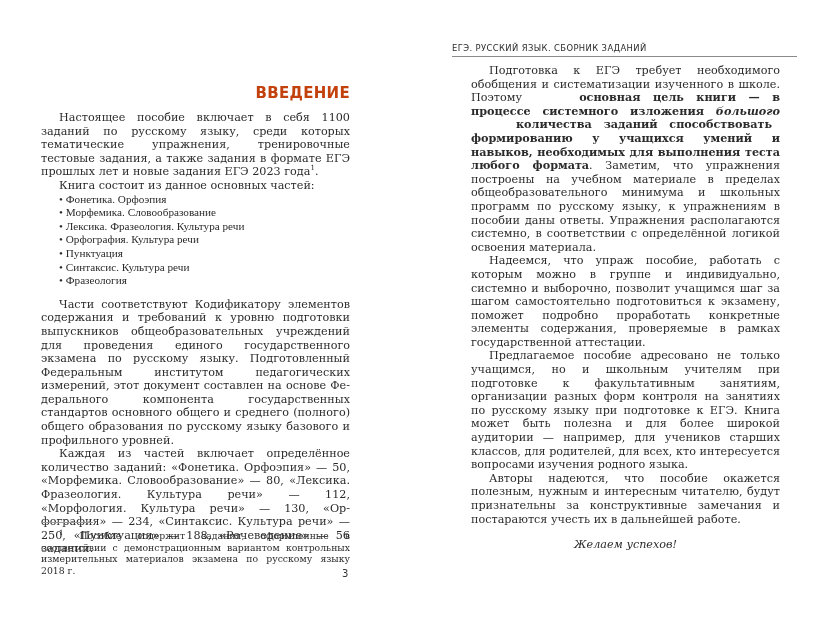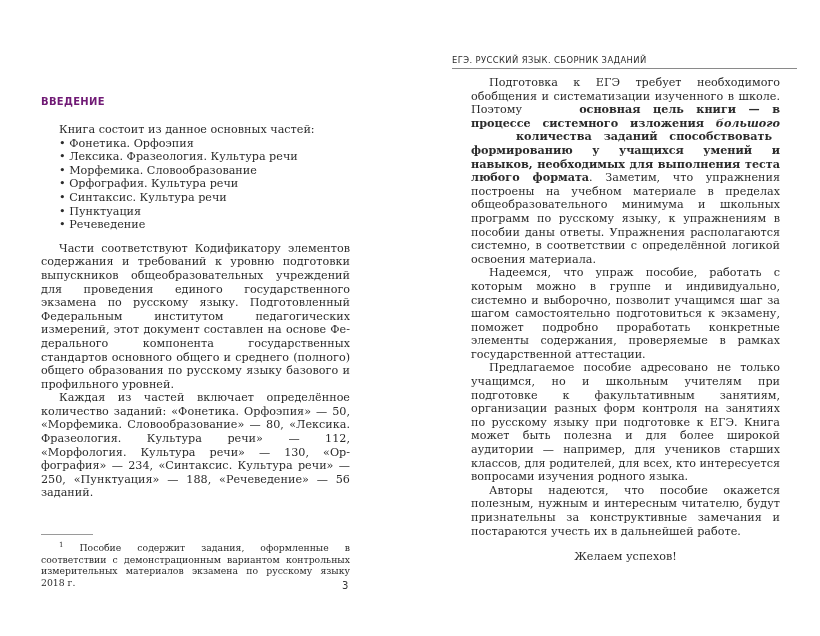--- a/index.html
+++ b/index.html
@@ -4,45 +4,45 @@
   <style>
     * { margin: 0; padding: 0; box-sizing: border-box; }
     html, body {
       width: 820px; height: 636px; background: #ffffff; overflow: hidden;
     }
     body {
       position: relative;
       font-family: "DejaVu Serif", "Liberation Serif", serif;
       color: #2b2b2b;
     }
-    .page { position: absolute; top: 12px; height: 468px; }
+    .page { position: absolute; top: 0; height: 468px; }
     .page-left { left: 0; width: 410px; }
     .page-right { left: 410px; width: 410px; }
 
     .title {
       position: absolute; left: 41px; width: 309px; top: 84px;
-      text-align: left;
+      text-align: right;
       font-family: "DejaVu Sans", "Liberation Sans", sans-serif;
-      font-weight: bold; font-size: 10px; letter-spacing: 0.3px;
-      color: #701a75;
+      font-weight: bold; font-size: 15px; letter-spacing: 0.3px;
+      color: #c2410c;
     }
     .col-left {
       position: absolute; left: 41px; width: 309px; top: 111px;
     }
     .col-right {
       position: absolute; left: 61px; width: 309px; top: 64px;
     }
     p.para {
       font-size: 11.2px; line-height: 13.6px; text-align: justify;
       text-indent: 18px; hyphens: manual;
     }
     .gap { height: 10px; }
     ul.parts { list-style: none; margin-left: 18px; }
     ul.parts li {
-      font-size: 11.2px; line-height: 13.6px;
+      font-size: 11.2px; line-height: 13.6px; font-family: Liberation Serif, serif;
     }
     ul.parts li::before { content: "\2022\00a0"; }
     sup.fn { font-size: 7px; vertical-align: super; line-height: 0; }
     .fn-rule {
       position: absolute; left: 41px; top: 522px; width: 52px; height: 1px; background: #9a9a9a;
     }
     .footnote {
       position: absolute; left: 41px; width: 309px; top: 530px;
       font-size: 9.3px; line-height: 11.6px; text-align: justify; text-indent: 18px;
     }
@@ -53,39 +53,40 @@
     }
     .running-head {
       position: absolute; left: 42px; top: 43px; width: 345px;
       font-family: "DejaVu Sans", "Liberation Sans", sans-serif;
       font-size: 8.4px; letter-spacing: 0.4px; color: #2b2b2b;
       padding-bottom: 3px; border-bottom: 1px solid #8a8a8a;
     }
     b { font-weight: bold; margin-left: 45px; }
     i.big { font-weight: bold; }
     .wish {
-      text-align: center; font-size: 11.2px; margin-top: 12px;
+      text-align: center; font-style: italic; font-size: 11.2px; margin-top: 12px;
     }
   </style>
 </head>
 <body>
 
 <div class="page page-left">
   <div class="title">ВВЕДЕНИЕ</div>
 
   <div class="col-left">
+    <p class="para"><span>Настоящее пособие включает в себя 1100 заданий по русскому языку, среди которых тематические упраж­нения, тренировочные тестовые задания, а также зада­ния в формате ЕГЭ прошлых лет и новые задания ЕГЭ 2023 года</span><sup class="fn">1</sup><span>.</span></p>
     <p class="para">Книга состоит из данное основных частей:</p>
     <ul class="parts">
       <li>Фонетика. Орфоэпия</li>
+      <li>Морфемика. Словообразование</li>
       <li>Лексика. Фразеология. Культура речи</li>
-      <li>Морфемика. Словообразование</li>
       <li>Орфография. Культура речи</li>
+      <li>Пунктуация</li>
       <li>Синтаксис. Культура речи</li>
-      <li>Пунктуация</li>
-      <li>Речеведение</li>
+      <li>Фразеология</li>
     </ul>
     <div class="gap"></div>
     <p class="para">Части соответствуют Кодификатору элементов содер­жания и требований к уровню подготовки выпускни­ков общеобразовательных учреждений для проведения единого государственного экзамена по русскому языку. Подготовленный Федеральным институтом педагогиче­ских измерений, этот документ составлен на основе Фе­дерального компонента государственных стандартов ос­новного общего и среднего (полного) общего образования по русскому языку базового и профильного уровней.</p>
     <p class="para">Каждая из частей включает определённое количество заданий: «Фонетика. Орфоэпия» — 50, «Морфемика. Сло­вообразование» — 80, «Лексика. Фразеология. Культура речи» — 112, «Морфология. Культура речи» — 130, «Ор­фография» — 234, «Синтаксис. Культура речи» — 250, «Пунктуация» — 188, «Речеведение» — 56 заданий.</p>
   </div>
 
   <div class="fn-rule"></div>
   <p class="footnote"><sup class="fn">1</sup><span> Пособие содержит задания, оформленные в соответствии с демонстрационным вариантом контрольных измерительных материалов экзамена по русскому языку 2018 г.</span></p>
 
   <div class="page-num">3</div>

